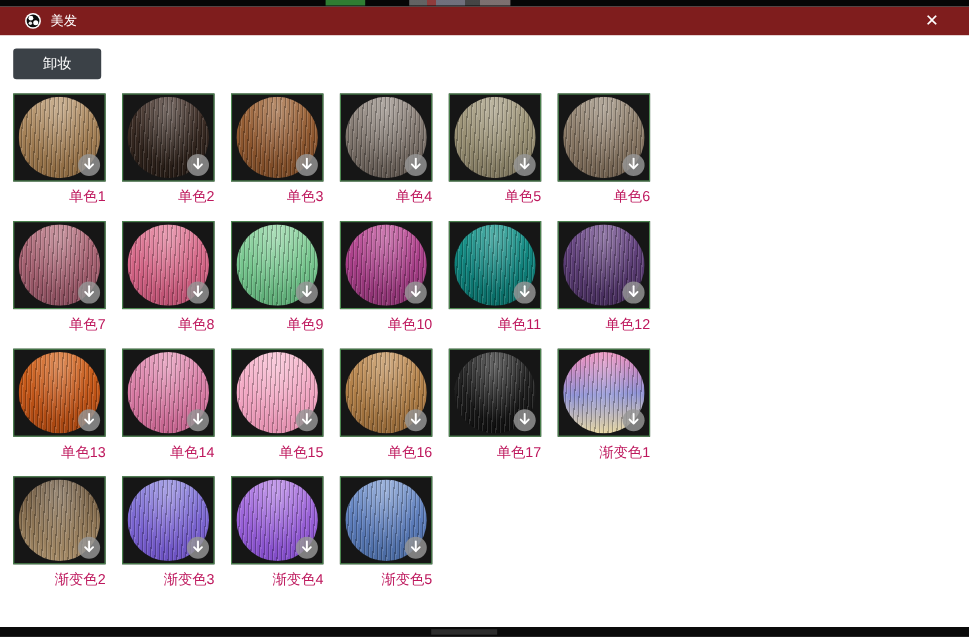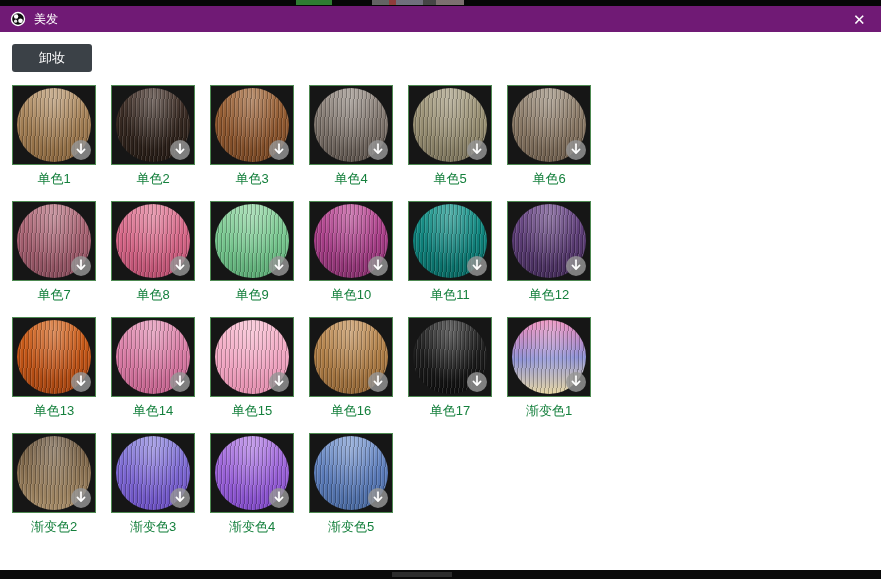--- a/index.html
+++ b/index.html
@@ -10,22 +10,22 @@
   }
   
   .top-edge { position:absolute; top:0; left:0; right:0; height:6px; background:#060606; z-index:6; }
   .artifact-green { position:absolute; top:0; left:296px; width:36px; height:5px; background:#2f7d32; }
   .artifact-misc { position:absolute; top:0; left:372px; width:92px; height:5px;
     background:linear-gradient(90deg,#7a7a7a 0 18%, #b04a4a 18% 26%, #8a8a9a 26% 55%, #555 55% 70%, #9a8a8a 70% 100%);
     opacity:.8; }
   
   .titlebar {
     position:absolute; top:6px; left:0; right:0; height:26px;
-    background:#701a75; display:flex; align-items:center;
-    padding:0 10px; box-sizing:border-box; z-index:5;
+    background:#7f1d1d; display:flex; align-items:center;
+    padding:0 22px; box-sizing:border-box; z-index:5;
   }
   .logo { width:16px; height:16px; display:inline-flex; }
   .title { color:#ffffff; font-size:12px; margin-left:8px; }
   .close {
     margin-left:auto; background:none; border:none; color:#ffffff;
     font-size:15px; line-height:1; width:24px; height:22px; cursor:pointer;
     font-family:inherit;
   }
   
   .content { position:absolute; top:32px; left:0; right:0; bottom:9px; background:#ffffff; }
@@ -44,21 +44,21 @@
     width:84px; height:80px; box-sizing:border-box;
     border:1px solid #4e8a52; background:#161616;
     position:relative; cursor:pointer;
   }
   .swatch {
     position:absolute; left:4px; top:2px; width:74px; height:74px;
     border-radius:50%;
   }
   .dl { position:absolute; right:3px; bottom:3px; width:22px; height:22px; cursor:pointer; }
   .label {
-    margin-top:5px; text-align:center; font-size:13px; color:#15803d;
+    margin-top:5px; text-align:right; font-size:13px; color:#be185d;
     white-space:nowrap;
   }
   
   .bottom-strip { position:absolute; bottom:0; left:0; right:0; height:9px; background:#0a0a0a; z-index:6; }
   .bottom-smudge { position:absolute; bottom:2px; left:392px; width:60px; height:5px; background:#3a3a3a; opacity:.7; }
 </style>
 </head>
 <body>
 
 <div class="top-edge">

